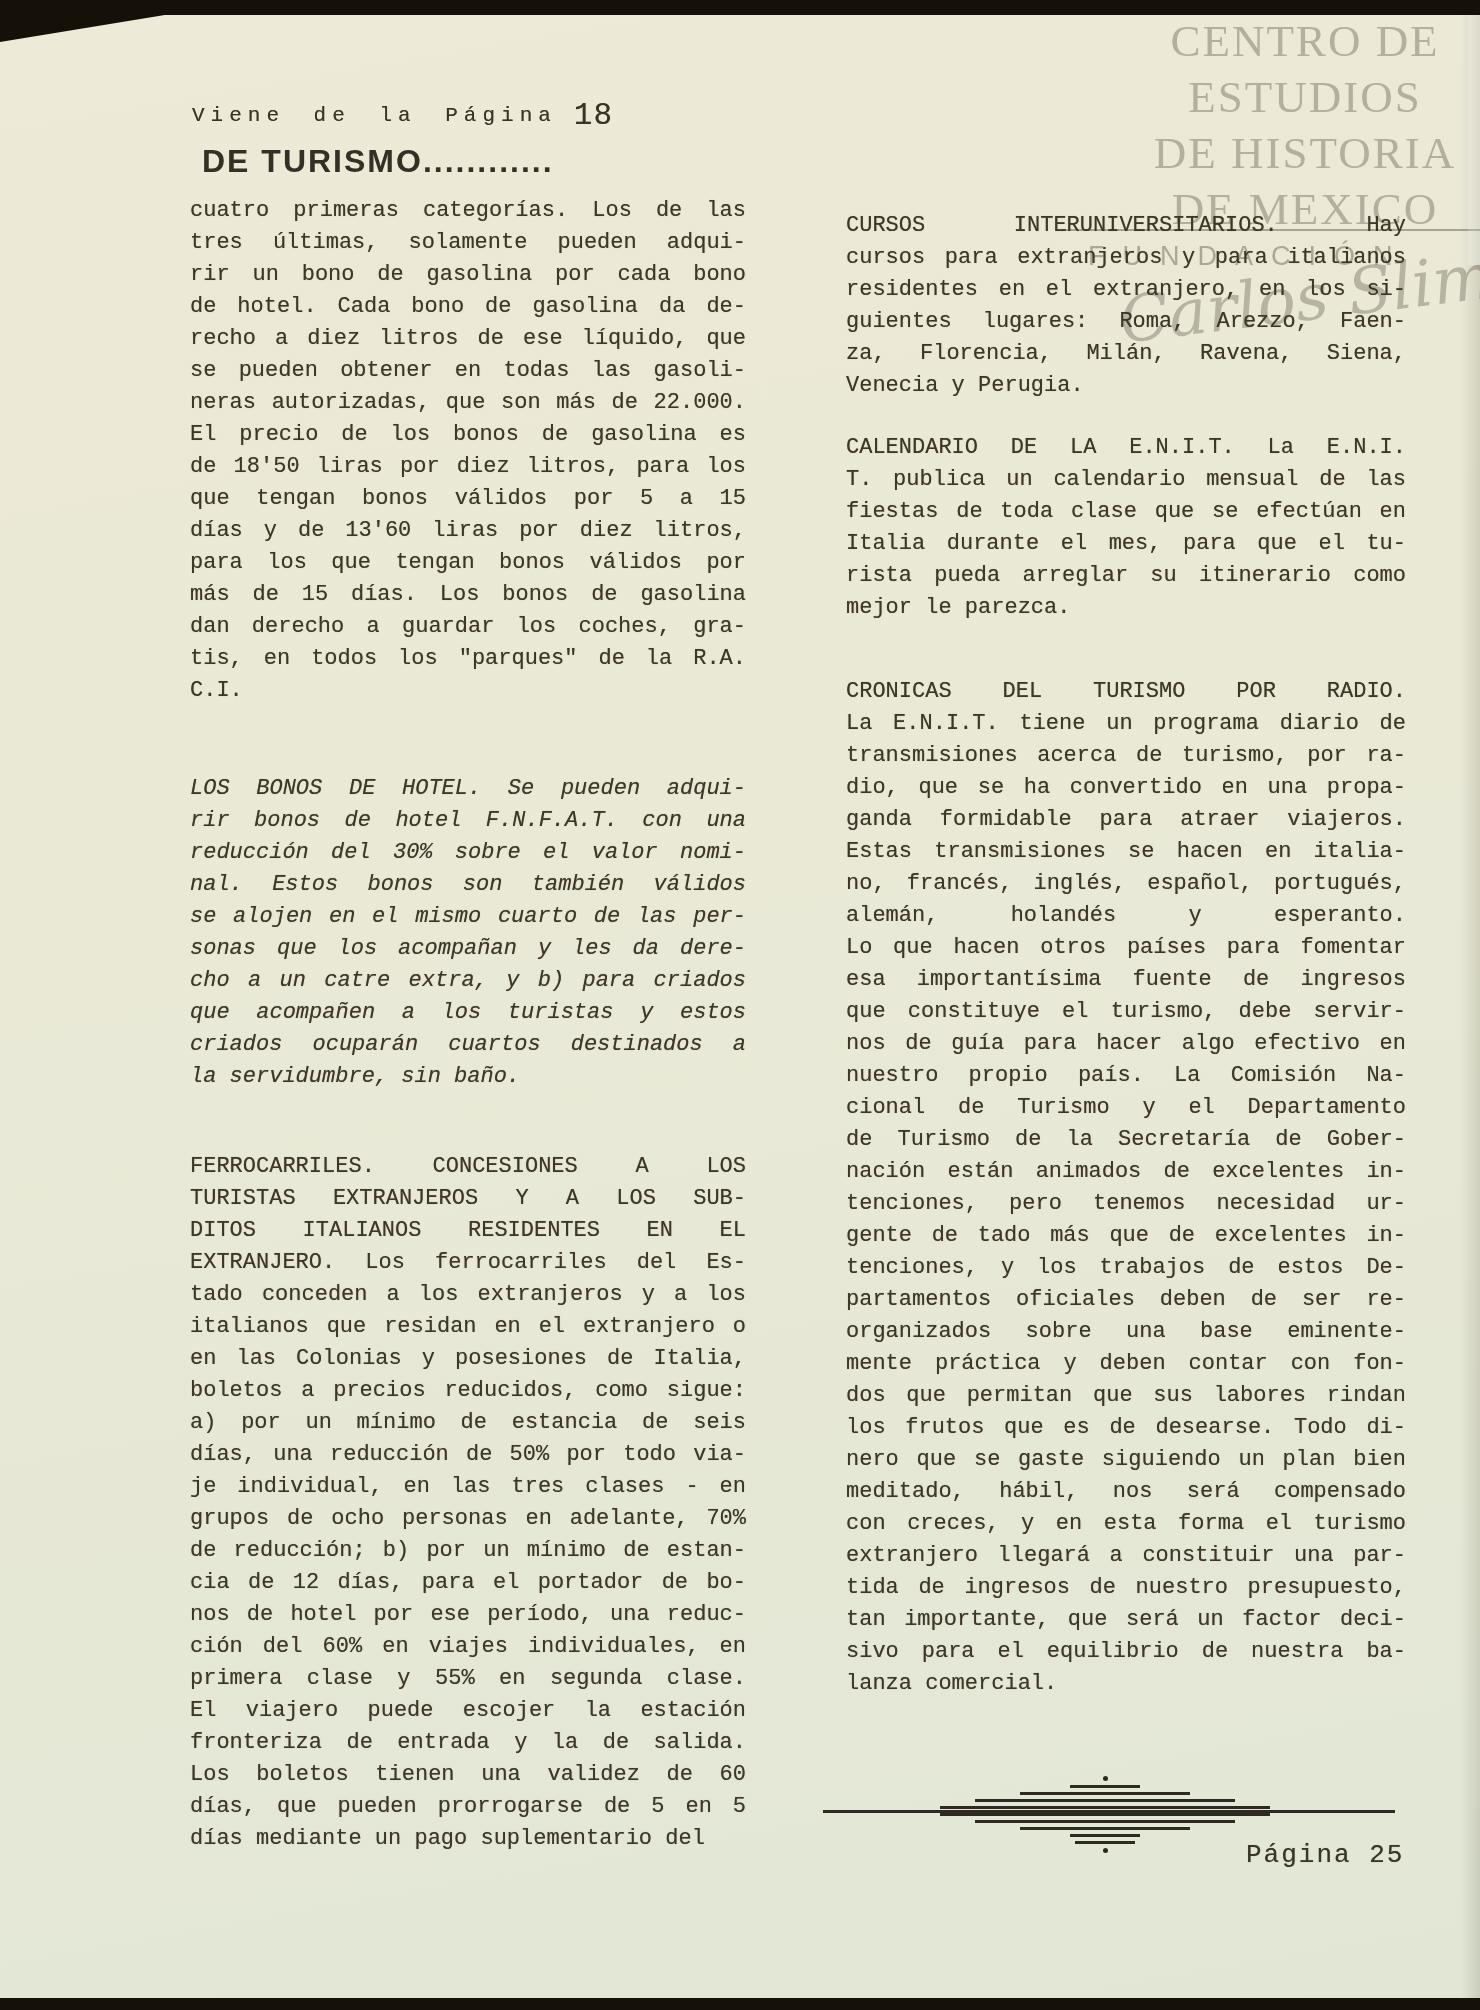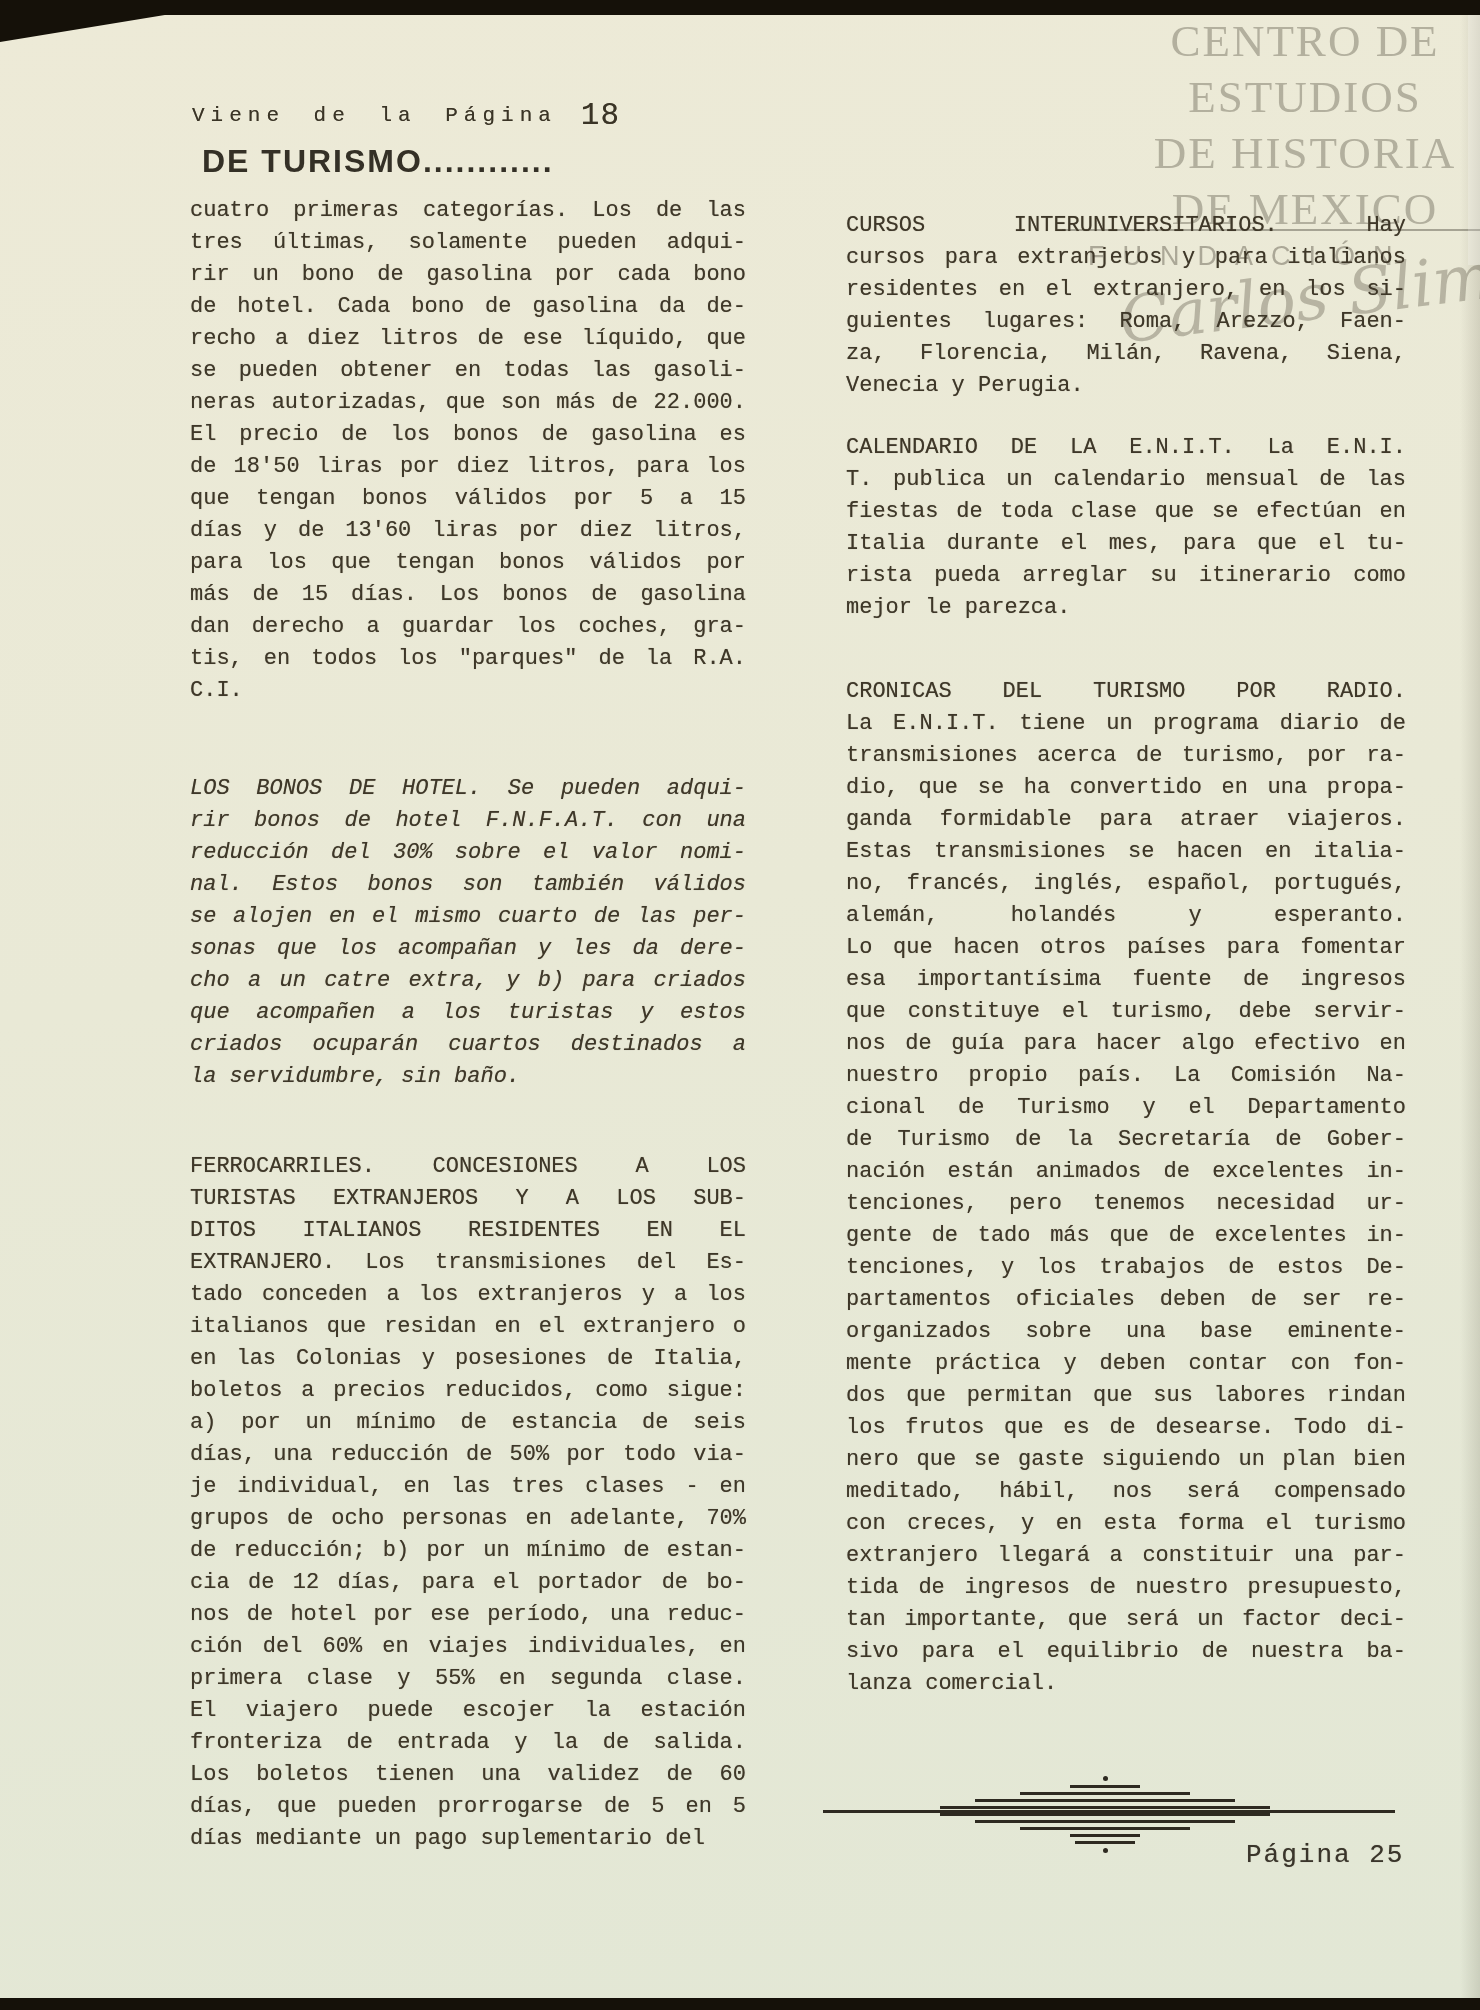--- a/index.html
+++ b/index.html
@@ -30,21 +30,21 @@
       font-family:"Liberation Sans",sans-serif;font-size:27px;letter-spacing:18px;
       color:rgba(128,124,108,0.6);}
   .wm-signature{position:absolute;left:1120px;top:284px;z-index:1;white-space:nowrap;
       font-family:"DejaVu Serif","Liberation Serif",serif;font-style:italic;font-size:64px;
       transform:rotate(-7deg);transform-origin:left center;color:rgba(126,122,104,0.48);}
 
   
   .hdr-continued{position:absolute;left:192px;top:98px;z-index:2;white-space:nowrap;
       font-size:21px;letter-spacing:6px;word-spacing:10px;color:#3a3426;
       text-shadow:0 0 .6px rgba(58,52,38,.6);}
-  .hdr-num{font-size:31px;letter-spacing:1px;margin-left:24px;vertical-align:-3px;}
+  .hdr-num{font-size:31px;letter-spacing:1px;margin-left:17px;vertical-align:-3px;}
   .hdr-title{position:absolute;left:202px;top:143px;z-index:2;
       font-family:"Liberation Sans",sans-serif;font-weight:700;font-size:32px;
       letter-spacing:2px;color:#343026;}
 
   
   .col{position:absolute;z-index:2;font-size:22px;line-height:32px;
       text-shadow:0 0 .7px rgba(62,55,40,.55);}
   .col-left{left:190px;top:195px;width:556px;}
   .col-right{left:846px;top:210px;width:560px;}
   .tline{text-align:justify;text-align-last:justify;white-space:nowrap;}
@@ -114,21 +114,21 @@
         <div class="tline">sonas que los acompañan y les da dere-</div>
         <div class="tline">cho a un catre extra, y b) para criados</div>
         <div class="tline">que acompañen a los turistas y estos</div>
         <div class="tline">criados ocuparán cuartos destinados a</div>
         <div class="tline">la servidumbre, sin baño.</div>
       </div>
     <div class="block gap-l3">
         <div class="tline">FERROCARRILES. CONCESIONES A LOS</div>
         <div class="tline">TURISTAS EXTRANJEROS Y A LOS SUB-</div>
         <div class="tline">DITOS ITALIANOS RESIDENTES EN EL</div>
-        <div class="tline">EXTRANJERO. Los transmisiones del Es-</div>
+        <div class="tline">EXTRANJERO. Los ferrocarriles del Es-</div>
         <div class="tline">tado conceden a los extranjeros y a los</div>
         <div class="tline">italianos que residan en el extranjero o</div>
         <div class="tline">en las Colonias y posesiones de Italia,</div>
         <div class="tline">boletos a precios reducidos, como sigue:</div>
         <div class="tline">a) por un mínimo de estancia de seis</div>
         <div class="tline">días, una reducción de 50% por todo via-</div>
         <div class="tline">je individual, en las tres clases - en</div>
         <div class="tline">grupos de ocho personas en adelante, 70%</div>
         <div class="tline">de reducción; b) por un mínimo de estan-</div>
         <div class="tline">cia de 12 días, para el portador de bo-</div>

